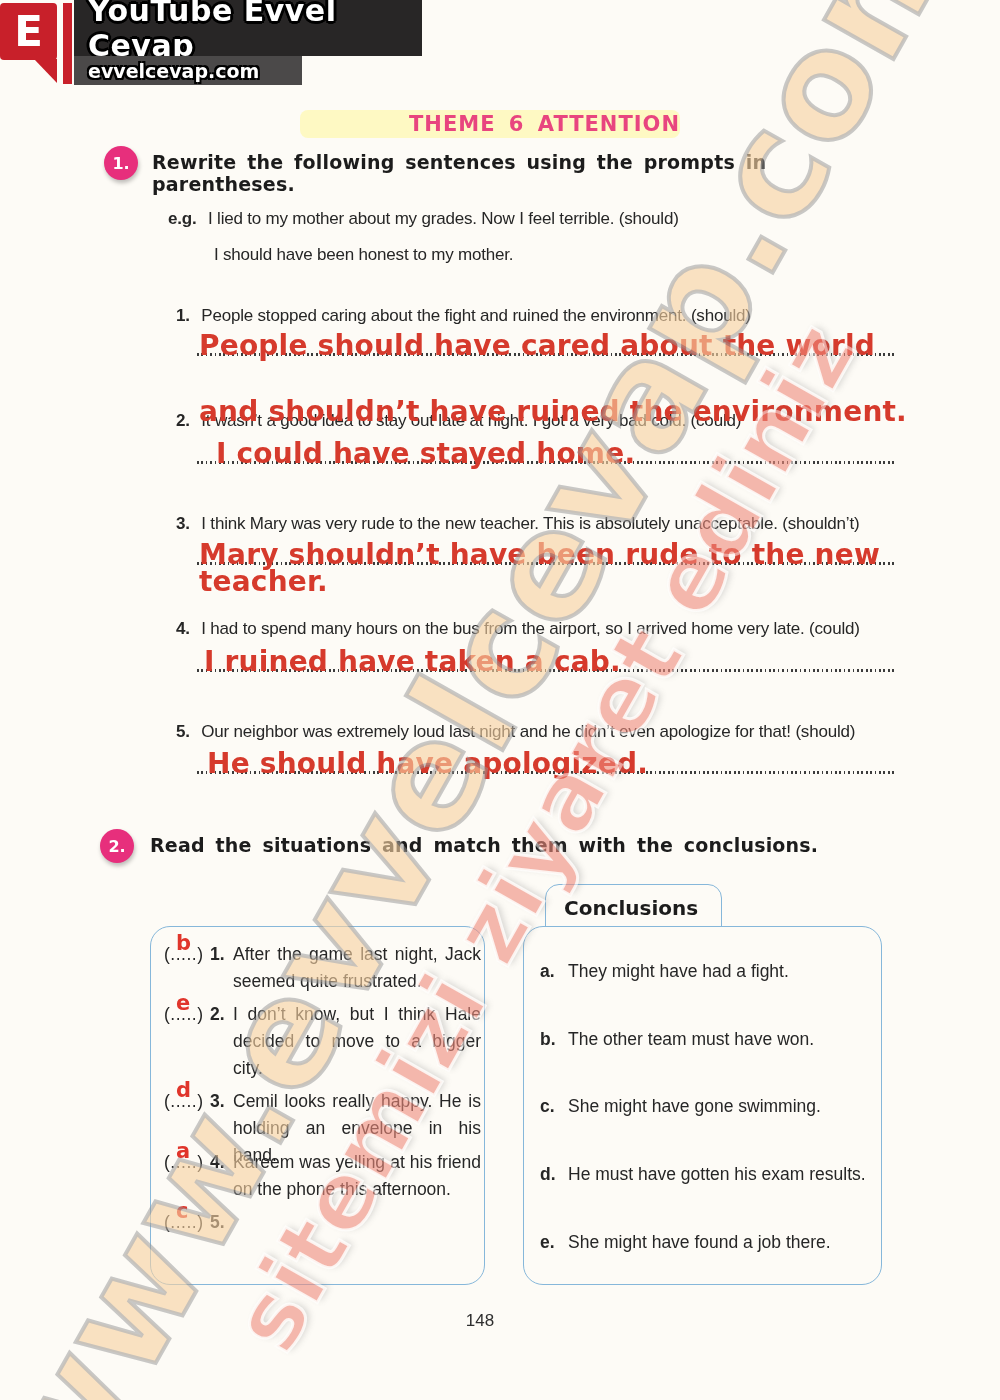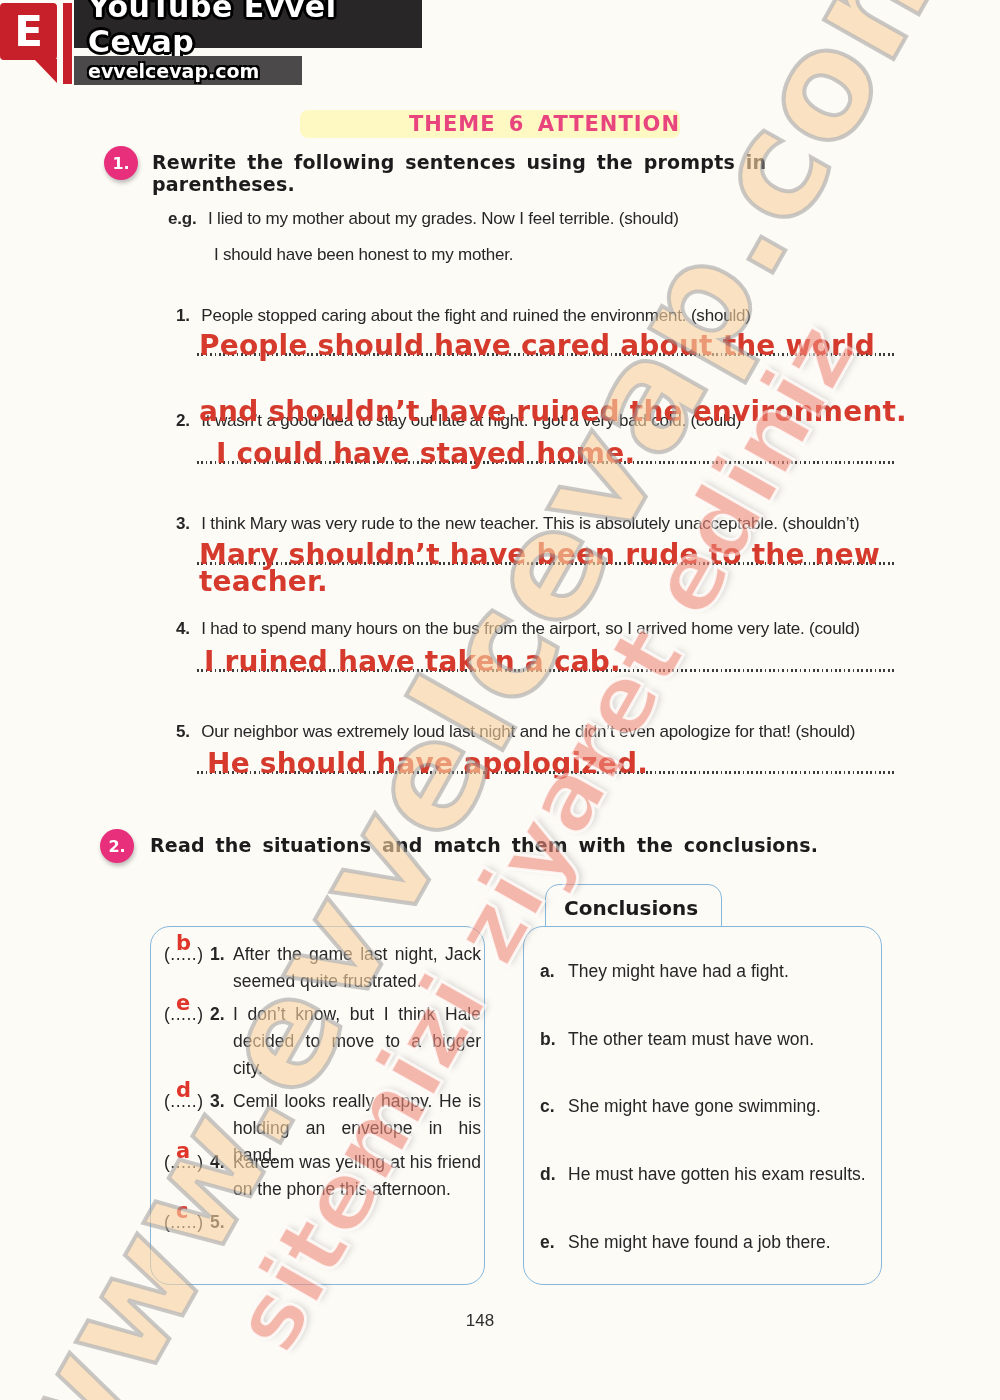--- a/index.html
+++ b/index.html
@@ -8,21 +8,21 @@
   .abs{position:absolute;}
 
   
   .hdr{z-index:60;}
   #logo-box{left:0;top:3px;width:57px;height:57px;background:#c8202a;border-radius:4px;
             display:flex;align-items:center;justify-content:center;}
   #logo-letter{color:#fff;font-weight:bold;font-size:42px;font-family:"DejaVu Sans",sans-serif;line-height:1;}
   #logo-tail{left:34px;top:59px;width:23px;height:24px;background:#c8202a;
              clip-path:polygon(0 0,100% 0,100% 100%);}
   #logo-stripe{left:63px;top:3px;width:9px;height:81px;background:#c8202a;}
-  #bar-title{left:74px;top:0;width:348px;height:48px;background:#282626;display:flex;align-items:center;}
+  #bar-title{left:74px;top:0;width:348px;height:56px;background:#282626;display:flex;align-items:center;}
   #bar-title span{padding-left:14px;color:#fff;font-weight:bold;font-size:30px;letter-spacing:.5px;
       font-family:"DejaVu Sans",sans-serif;
       text-shadow:-2px -2px 0 #000,2px -2px 0 #000,-2px 2px 0 #000,2px 2px 0 #000,-3px 0 0 #000,3px 0 0 #000,0 -3px 0 #000,0 3px 0 #000;}
   #bar-site{left:74px;top:56px;width:228px;height:29px;background:#4b4949;display:flex;align-items:center;}
   #bar-site span{padding-left:14px;color:#fff;font-weight:bold;font-size:19px;
       font-family:"DejaVu Sans",sans-serif;
       text-shadow:-2px -2px 0 #000,2px -2px 0 #000,-2px 2px 0 #000,2px 2px 0 #000;}
 
   
   #theme-title{left:300px;top:110px;width:380px;text-align:right;color:#e8457f;

